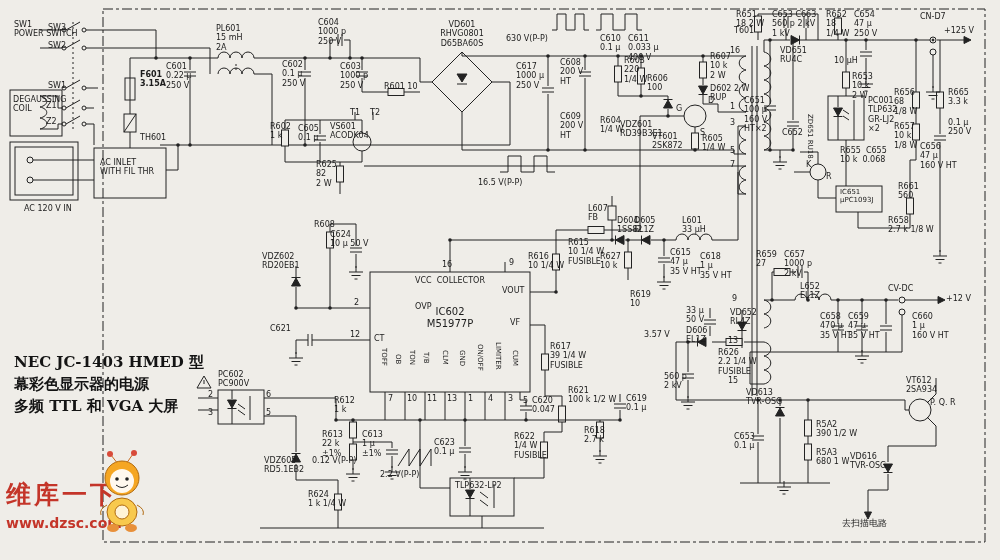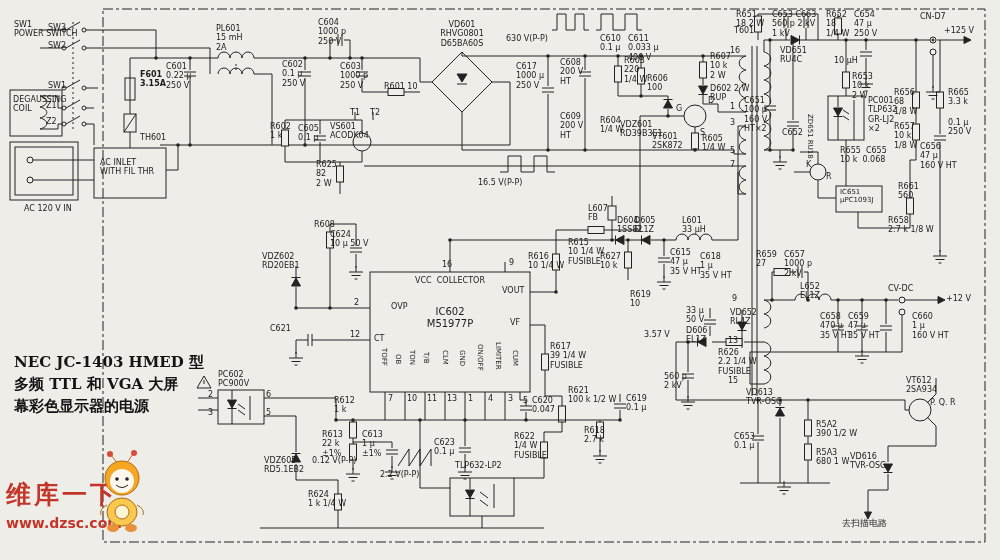--- a/index.html
+++ b/index.html
@@ -602,31 +602,31 @@
 1 μ
 ±1%</span>
       <span class="lbl" style="left: 434px; top: 438px;">C623
 0.1 μ</span>
       <span class="lbl" style="left: 380px; top: 470px;">2.2 V(P-P)</span>
       <span class="lbl" style="left: 264px; top: 456px;">VDZ605
 RD5.1EB2</span>
       <span class="lbl" style="left: 312px; top: 456px;">0.12 V(P-P)</span>
       <span class="lbl" style="left: 308px; top: 490px;">R624
 1 k 1/4 W</span>
-      <span class="lbl" style="left: 455px; top: 461px; text-align: center;">TLP632-LP2</span>
+      <span class="lbl" style="left: 455px; top: 481px; text-align: center;">TLP632-LP2</span>
       <span class="lbl" style="left: 218px; top: 370px;">PC602
 PC900V</span>
       <span class="lbl" style="left: 208px; top: 390px;">2</span>
       <span class="lbl" style="left: 266px; top: 390px;">6</span>
       <span class="lbl" style="left: 208px; top: 408px;">3</span>
       <span class="lbl" style="left: 266px; top: 408px;">5</span>
       <span class="lbl c" style="left: 450px; top: 276px;">VCC  COLLECTOR</span>
       <span class="lbl c" style="left: 450px; top: 306px; font-size: 10px;">IC602
 M51977P</span>
-      <span class="lbl" style="left: 358px; top: 302px; padding-left: 33px;">OVP</span>
+      <span class="lbl" style="left: 382px; top: 302px; padding-left: 33px;">OVP</span>
       <span class="lbl" style="left: 374px; top: 334px;">CT</span>
       <span class="lbl" style="left: 502px; top: 286px;">VOUT</span>
       <span class="lbl" style="left: 510px; top: 318px;">VF</span>
       <span class="lbl" style="left: 442px; top: 260px;">16</span>
       <span class="lbl" style="left: 509px; top: 258px;">9</span>
       <span class="lbl" style="left: 354px; top: 298px;">2</span>
       <span class="lbl" style="left: 350px; top: 330px;">12</span>
       <span class="lbl v" style="left: 380px; top: 348px; font-size: 7px;">TOFF</span>
       <span class="lbl v" style="left: 394px; top: 354px; font-size: 7px;">OB</span>
       <span class="lbl v" style="left: 408px; top: 350px; font-size: 7px;">TON</span>
@@ -647,22 +647,22 @@
       <span class="lbl" style="left: 314px; top: 220px;">R608</span>
       <span class="lbl" style="left: 330px; top: 230px;">C624
 10 μ 50 V</span>
       <span class="lbl" style="left: 262px; top: 252px;">VDZ602
 RD20EB1</span>
       <span class="lbl" style="left: 270px; top: 324px;">C621</span>
     </div>
 
 <div class="title-block">
   <div>NEC JC-1403 HMED 型</div>
+  <div>幕彩色显示器的电源</div>
   <div>多频 TTL 和 VGA 大屏</div>
-  <div>幕彩色显示器的电源</div>
 </div>
 
 <div id="watermark">
   <span class="wm-brand">维库一下</span>
   <span class="wm-url">www.dzsc.com</span>
 </div>
 
 <svg id="mascot" width="62" height="92" viewBox="0 0 62 92">
   <path d="M26,16 l-7,-9 M34,16 l7,-10" stroke="#c96a1f" fill="none"></path>
   <circle cx="18" cy="6" r="3" fill="#d84b3a"></circle>

